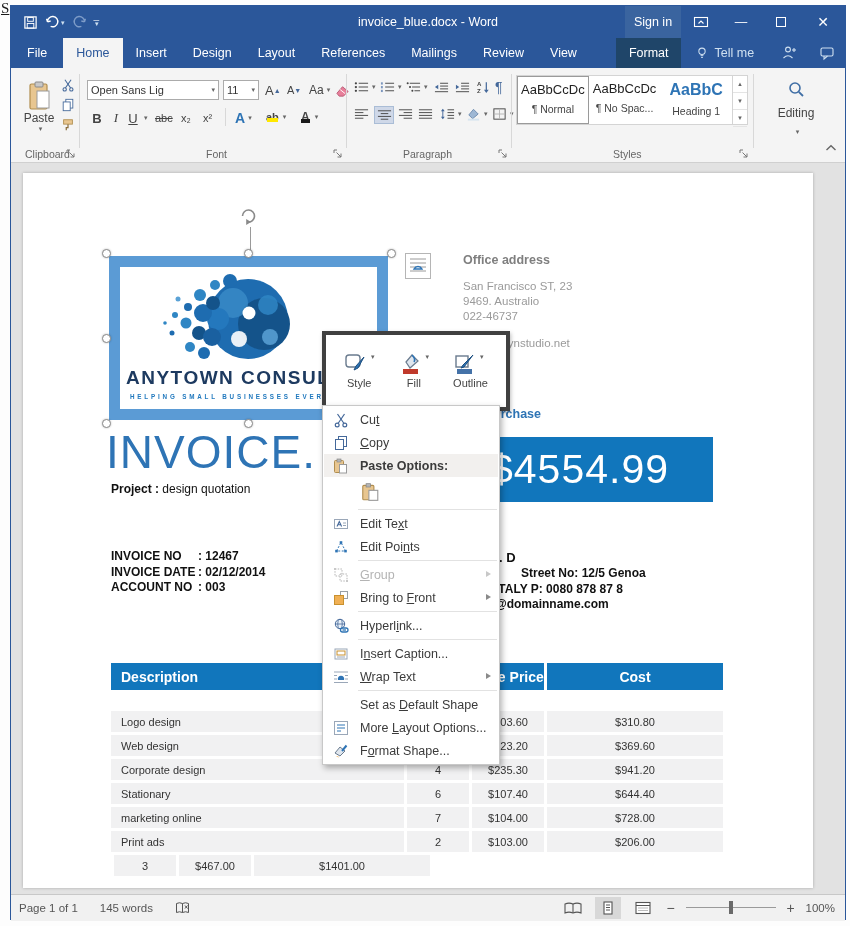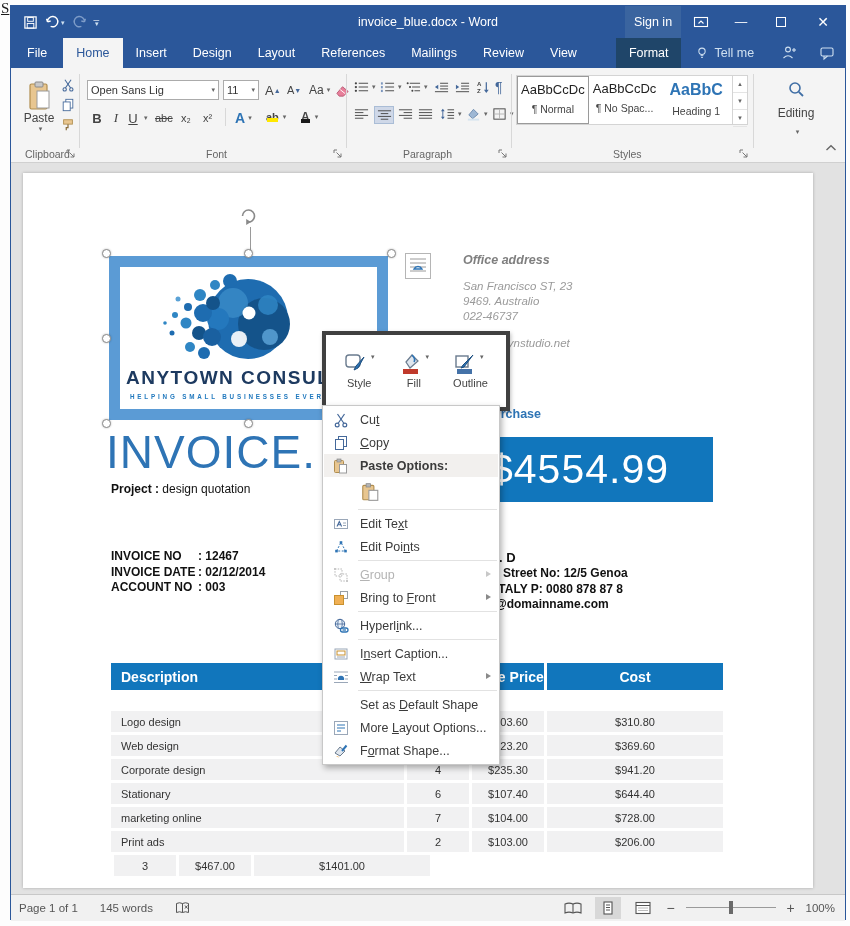--- a/index.html
+++ b/index.html
@@ -54,21 +54,21 @@
   .style-card .nm { font-size:10.5px; color:#444; margin-top:6px; white-space:nowrap; overflow:hidden; }
   .style-card.sel { border:1px solid #9a9a9a; background:#fff; }
   #styles-scroll { width:15px; border-left:1px solid #d4d4d4; display:flex; flex-direction:column; }
   #styles-scroll div { flex:1; font-size:6px; color:#666; text-align:center; line-height:16px; border-bottom:1px solid #e4e4e4; }
 
   
   #docarea { position:relative; height:731px; background:#e2e2e2; overflow:hidden; }
   #page { position:absolute; left:12px; top:10px; width:790px; height:715px; background:#fff; box-shadow:0 0 3px rgba(0,0,0,.25); }
 
   
-  .office { position:absolute; left:440px; top:80px; width:220px;font-style:italic; }
+  .office { position:absolute; left:440px; top:80px; width:220px; }
   .office .ttl { font-size:12.5px; font-weight:bold; color:#7f7f7f; margin-bottom:12px; }
   .office .ln { font-size:11.5px; color:#9a9a9a; line-height:15px; }
   .office .url { font-size:11.5px; color:#9a9a9a; margin-top:13px; }
 
   
   #shape-frame { position:absolute; left:86px; top:83px; width:279px; height:164px; background:#fff; border:11px solid #5b9bd5; }
   .handle { position:absolute; width:9px; height:9px; border-radius:50%; background:#fff; border:1.5px solid #8a8a8a; box-shadow:0 0 2px rgba(0,0,0,.3); }
   #rot-line { position:absolute; left:227px; top:54px; width:1px; height:26px; background:#9a9a9a; }
   #rotate-handle { position:absolute; left:214px; top:32px; }
   #layout-opt { position:absolute; left:382px; top:80px; width:26px; height:26px; background:#fff; border:1px solid #b5b5b5; display:flex; align-items:center; justify-content:center; }
@@ -749,21 +749,21 @@
             <span class="lb">ACCOUNT NO</span>
             <span class="vl">: 003</span>
           </div>
       </div>
 
       <div id="purchase-label">Total purchase</div>
       <div id="price-box">$4554.99</div>
 
       <div id="client">
         <div class="nm">JOHN. D</div>
-        <div class="cl" style="margin-left:40px;">Street No: 12/5 Genoa</div>
+        <div class="cl" style="margin-left:58px;">Street No: 12/5 Genoa</div>
         <div class="cl" style="margin-left:32px;">ITALY P: 0080 878 87 8</div>
         <div class="cl" style="margin-left:10px;">info@domainname.com</div>
       </div>
 
       <div id="inv-table">
         <div class="t-head" id="t-head">
             <div class="hc c0">Description</div>
             <div class="gapcol"></div>
             <div class="hc c1"></div>
             <div class="gapcol"></div>

